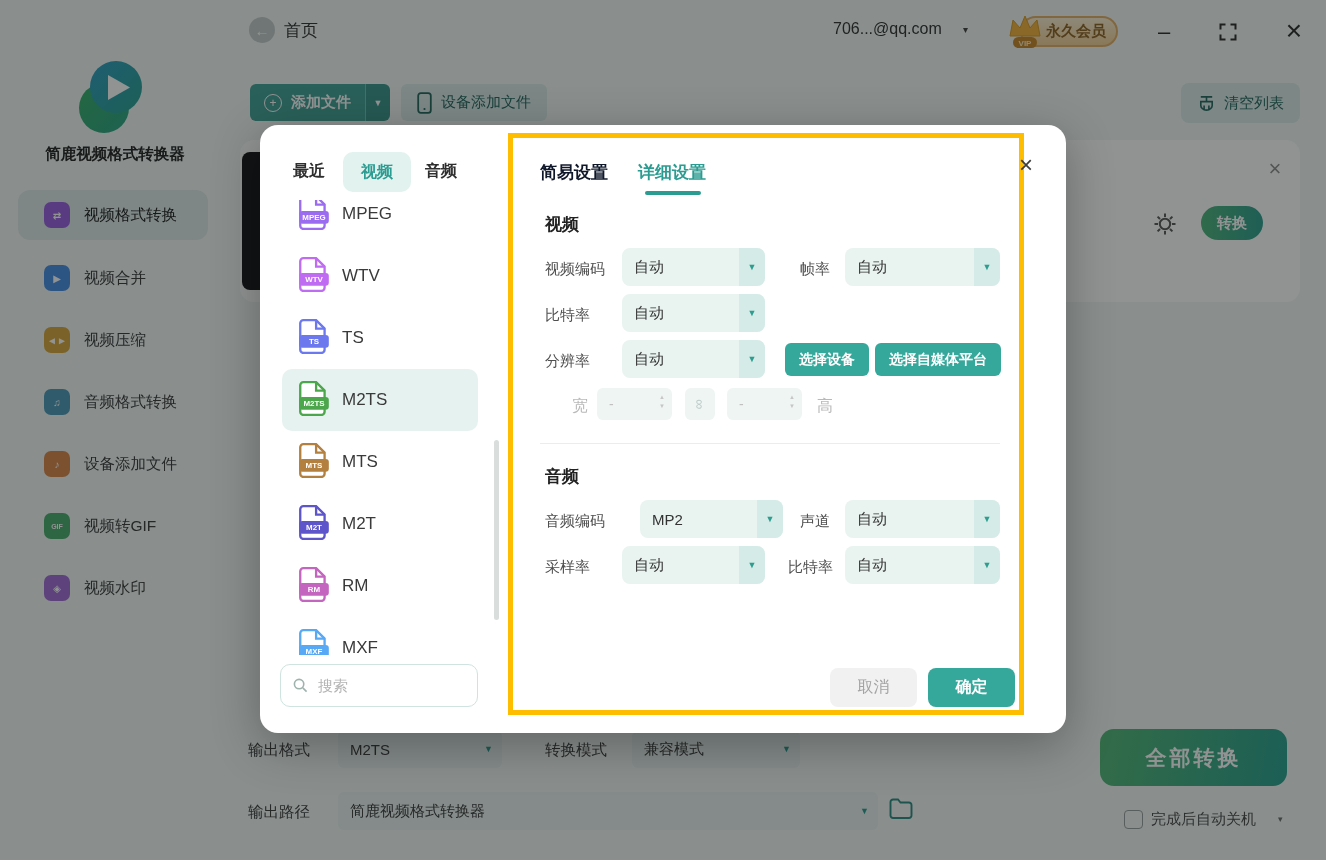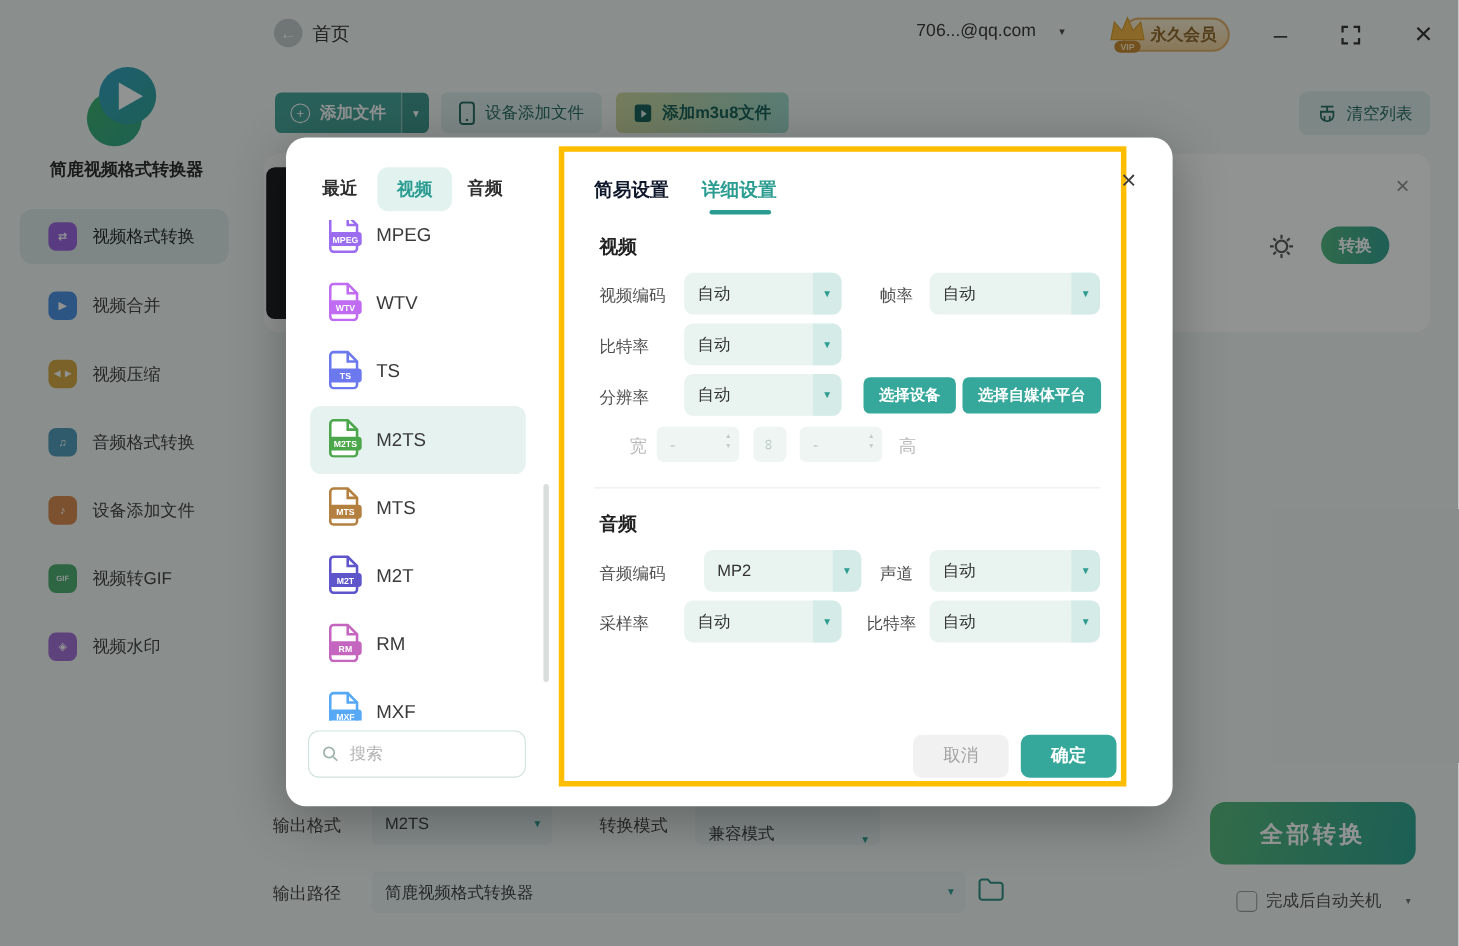--- a/index.html
+++ b/index.html
@@ -55,21 +55,21 @@
   #file-gear{left:1152px;top:211px;cursor:pointer;}
   #file-convert{left:1201px;top:206px;width:62px;height:34px;border-radius:17px;cursor:pointer;
                 background:linear-gradient(90deg,#4fb57d,#2f9f8e);color:#fff;font-weight:bold;font-size:15px;}
 
   
   .blabel{position:absolute;font-size:15.5px;color:#3f3f3f;}
   .page-sel{position:absolute;height:38px;background:#e7f1ee;border-radius:6px;display:flex;align-items:center;
             padding-left:12px;font-size:15px;color:#3d3d3d;box-sizing:border-box;cursor:pointer;}
   .page-sel .arr{position:absolute;right:9px;font-size:9px;color:#2f9c90;}
   #lbl-outfmt{left:248px;top:740px;} #sel-outfmt{left:338px;top:730px;width:164px;}
-  #lbl-mode{left:545px;top:740px;}   #sel-mode{left:632px;top:730px;width:168px;align-items:flex-end;}
+  #lbl-mode{left:545px;top:740px;}   #sel-mode{left:632px;top:730px;width:168px;}
   #lbl-outpath{left:248px;top:802px;}#sel-outpath{left:338px;top:792px;width:540px;}
   #folder-btn{left:888px;top:797px;cursor:pointer;}
   #btn-convert-all{left:1100px;top:729px;width:187px;height:57px;border-radius:14px;cursor:pointer;
                    background:linear-gradient(100deg,#54b877,#2aa08e);color:#fff;font-size:21px;font-weight:bold;letter-spacing:3px;}
   #shutdown-box{left:1124px;top:810px;width:17px;height:17px;border:1.5px solid #979f9d;border-radius:4px;cursor:pointer;}
   #shutdown-label{left:1151px;top:810px;font-size:15px;color:#4c4c4c;}
   #shutdown-caret{left:1278px;top:814px;font-size:9px;color:#6f6f6f;}
 
   
   #overlay{left:0;top:0;right:0;bottom:0;background:rgba(10,15,15,0.45);z-index:5;}
@@ -237,27 +237,20 @@
       <span>▼</span>
     </div>
   </div>
   <div class="abs flex" id="btn-device">
     <svg width="15" height="22" viewBox="0 0 15 22">
       <rect x="1.2" y="1.2" width="12.6" height="19.6" rx="2.6" fill="none" stroke="#26685f" stroke-width="1.8"></rect>
       <circle cx="7.5" cy="17" r="1.1" fill="#26685f"></circle>
     </svg>
     <span>设备添加文件</span>
   </div>
-  <div class="abs flex" id="btn-m3u8">
-    <svg width="17" height="19" viewBox="0 0 17 19">
-      <rect x="1" y="2" width="15" height="16" rx="3" fill="#155e54"></rect>
-      <path d="M7 7 L12 10.5 L7 14 Z" fill="#d9efe7"></path>
-    </svg>
-    <span>添加m3u8文件</span>
-  </div>
   <div class="abs center" id="btn-clear">
     <svg width="19" height="19" viewBox="0 0 20 20">
       <path d="M4 3 H16 M10 3 V8 M4 8 H16 V12 C16 14 14 17 10 17 C6 17 4 14 4 12 Z M7.5 12 V16 M12.5 12 V16" fill="none" stroke="#26685f" stroke-width="1.7"></path>
     </svg>
     <span>清空列表</span>
   </div>
 
   <div class="abs" id="file-card"></div>
   <div class="abs" id="file-thumb"></div>
   <div class="abs center" id="file-close">

